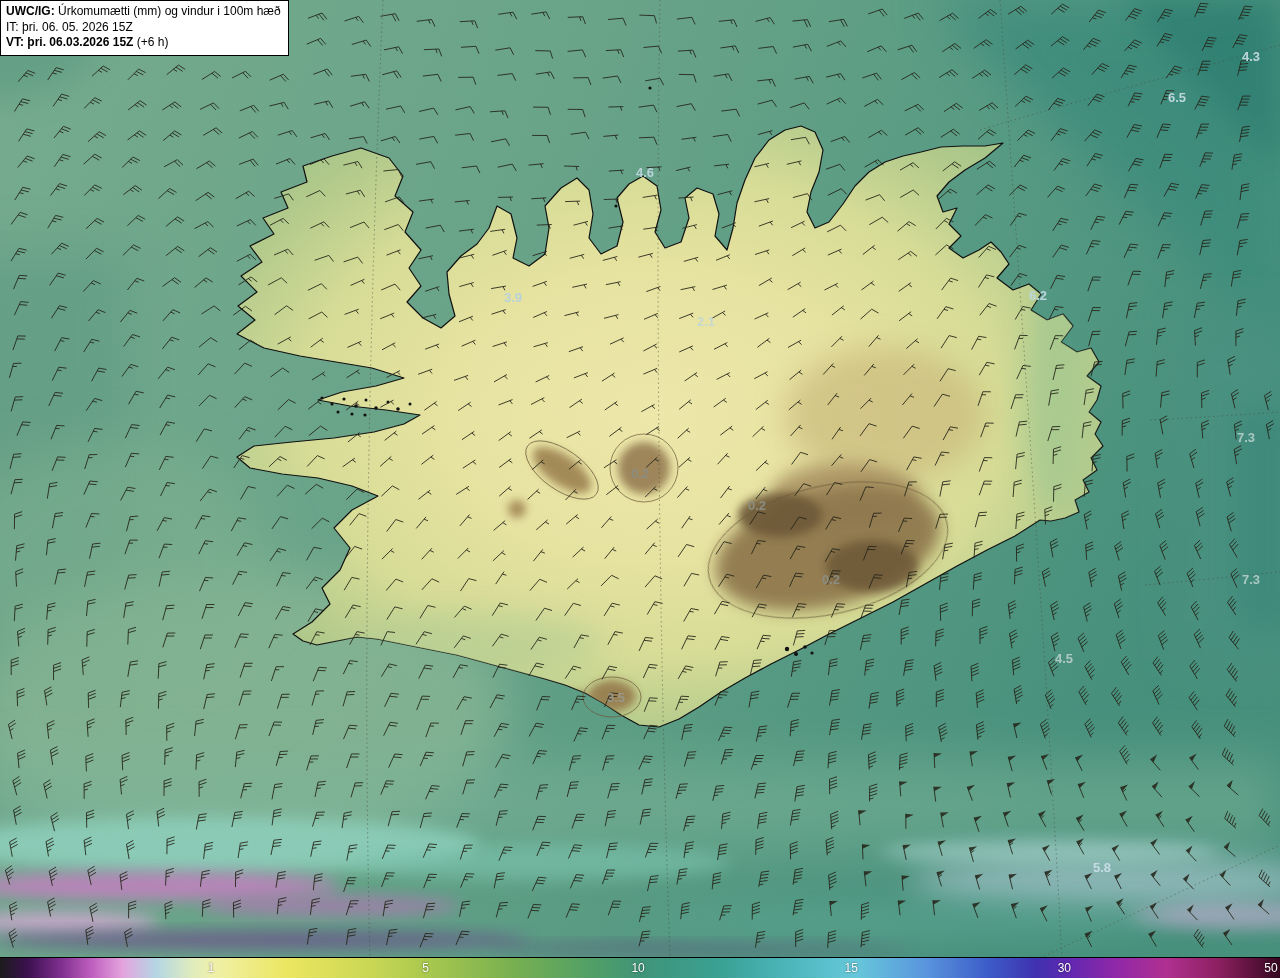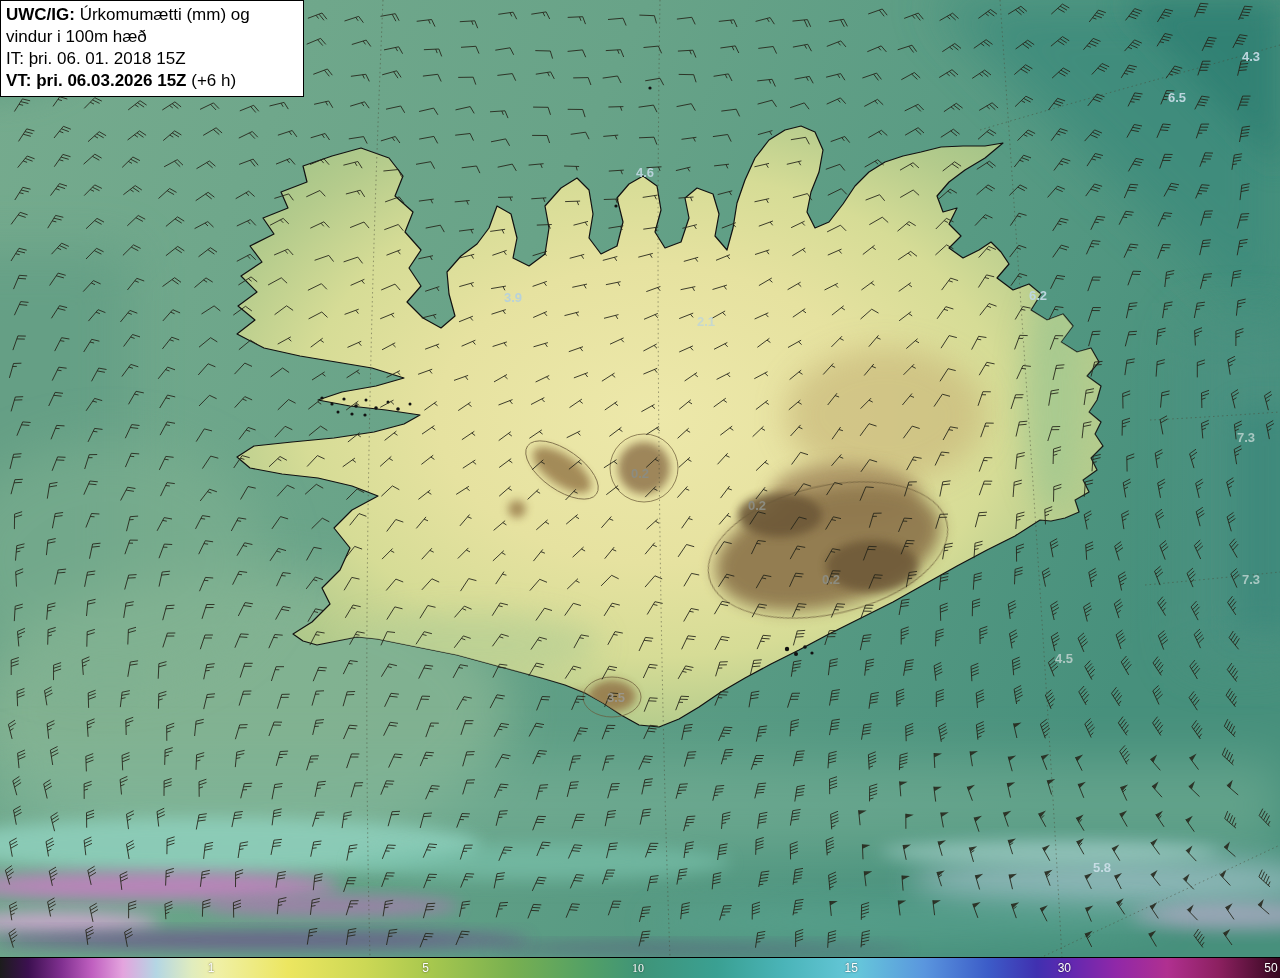--- a/index.html
+++ b/index.html
@@ -1,20 +1,20 @@
 <!DOCTYPE html>
 <html><head>
 <meta charset="utf-8">
 <style>
   html,body{margin:0;padding:0;background:#000;}
   #stage{position:relative;width:1280px;height:978px;overflow:hidden;background:#6aa489;
          font-family:"Liberation Sans",sans-serif;}
   #mapsvg{position:absolute;top:0;left:0;}
   #titlebox{position:absolute;top:0;left:0;z-index:10;background:#fff;border:1px solid #000;
-            padding:3px 7px 4px 5px;font-size:17px;line-height:1.3;color:#000;max-width:290px;}
+            padding:3px 7px 4px 5px;font-size:12px;line-height:1.3;color:#000;max-width:290px;}
   #titlebox .b{font-weight:bold;}
   #colorbar{position:absolute;left:0;bottom:0;width:1280px;height:20px;z-index:9;
             border-top:1px solid #000;}
   .cbtick{position:absolute;top:50%;transform:translate(-50%,-50%);color:#fff;font-size:12px;
           text-shadow:0 0 2px rgba(0,0,0,.65);}
   text.vlabel{font-family:"Liberation Sans",sans-serif;font-size:13px;font-weight:bold;}
 </style>
 </head>
 <body>
 
@@ -151,26 +151,26 @@
         <text x="831" y="584" text-anchor="middle" fill="#8c8c80" class="vlabel">0.2</text>
         <text x="1251" y="584" text-anchor="middle" fill="#a8c8c2" class="vlabel">7.3</text>
         <text x="1064" y="663" text-anchor="middle" fill="#aec8c2" class="vlabel">4.5</text>
         <text x="616" y="702" text-anchor="middle" fill="#9a968a" class="vlabel">3.5</text>
         <text x="1102" y="872" text-anchor="middle" fill="#c6dce4" class="vlabel">5.8</text>
       </g>
 </svg>
 
 <div id="titlebox">
   <div><span class="b">UWC/IG:</span><span> Úrkomumætti (mm) og vindur i 100m hæð</span></div>
-  <div><span>IT: þri. 06. 01. 2018 15Z</span></div>
+  <div><span>IT: þri. 06. 05. 2026 15Z</span></div>
   <div><span class="b">VT: þri. 06.03.2026 15Z</span><span> (+6 h)</span></div>
 </div>
 
 <div id="colorbar" style="background: linear-gradient(to right, rgb(28, 28, 28) 0%, rgb(60, 16, 80) 2.2%, rgb(128, 48, 144) 4.8%, rgb(192, 96, 192) 7.2%, rgb(228, 164, 222) 9.6%, rgb(180, 214, 228) 12.2%, rgb(224, 236, 190) 15%, rgb(240, 240, 168) 16.8%, rgb(236, 230, 96) 22.5%, rgb(204, 216, 85) 28.5%, rgb(168, 200, 78) 33.5%, rgb(120, 176, 80) 40%, rgb(82, 160, 102) 46%, rgb(63, 148, 120) 50%, rgb(58, 160, 146) 56%, rgb(74, 180, 184) 61.2%, rgb(102, 200, 218) 66.8%, rgb(90, 150, 222) 72.2%, rgb(60, 92, 200) 77.2%, rgb(64, 48, 176) 81%, rgb(96, 40, 176) 83.5%, rgb(144, 40, 168) 87.2%, rgb(176, 48, 144) 91.2%, rgb(140, 32, 96) 95.2%, rgb(54, 8, 32) 100%);">
       <span class="cbtick" style="left: 16.5%;">1</span>
       <span class="cbtick" style="left: 33.25%;">5</span>
-      <span class="cbtick" style="left: 49.85%; font-family: Liberation Serif, serif;">10</span>
+      <span class="cbtick" style="left: 49.85%;">10</span>
       <span class="cbtick" style="left: 66.5%;">15</span>
       <span class="cbtick" style="left: 83.15%;">30</span>
       <span class="cbtick" style="left: 99.3%;">50</span>
     </div>
 
 </div>
 
 </body></html>

